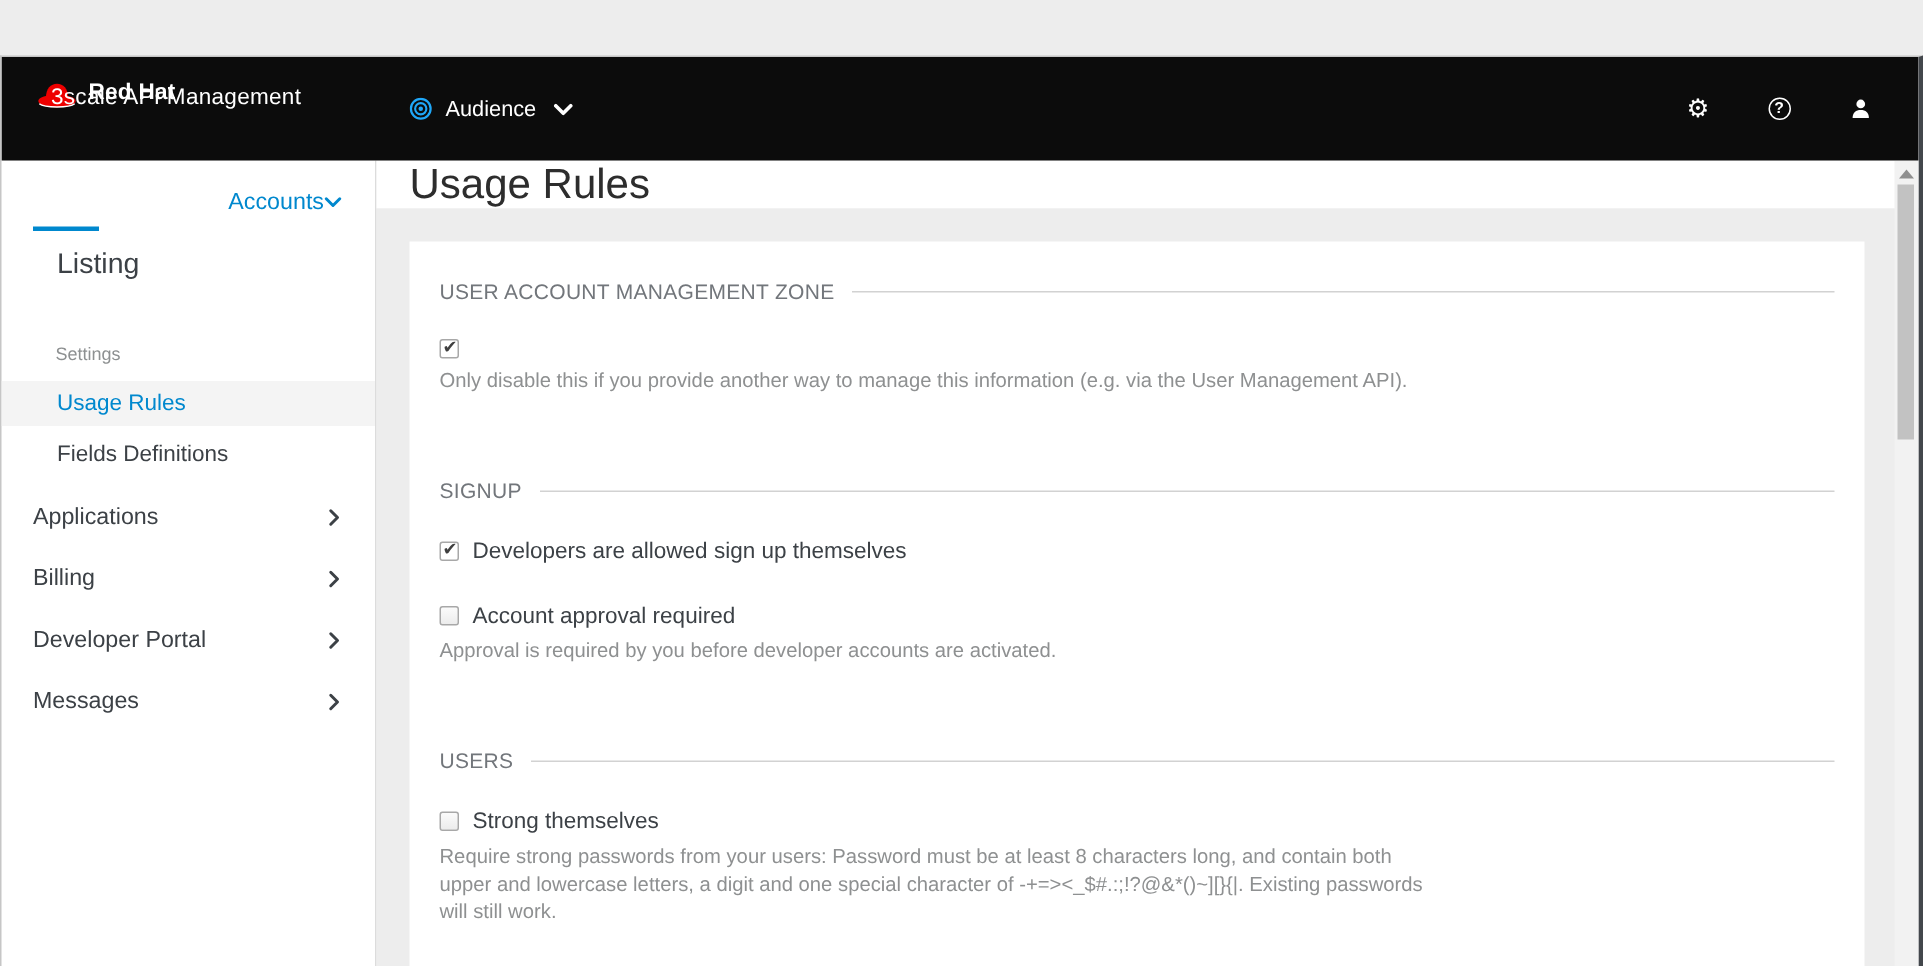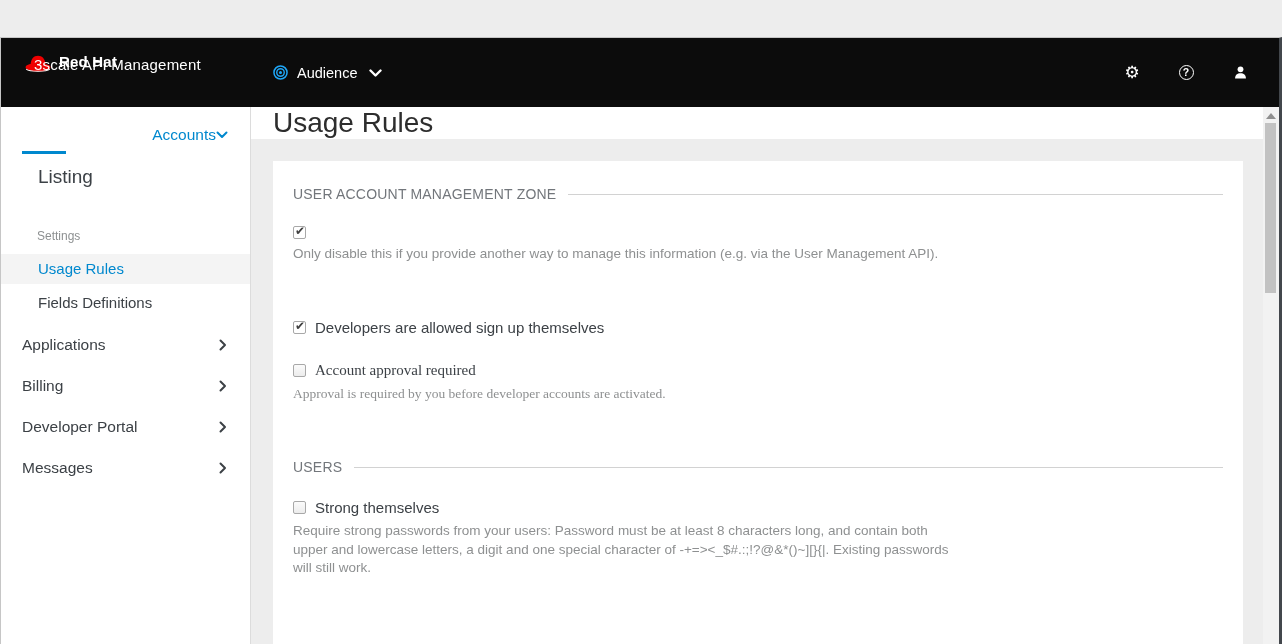--- a/index.html
+++ b/index.html
@@ -40,21 +40,21 @@
   .page-title { font-size:28px; font-weight:400; color:#2d2d2d; }
   .page-body { flex:1; background:#ededed; padding:22px 0 0 22px; }
   .card { background:#fff; width:970px; height:520px; padding:25px 20px; }
 
   .section { margin-top:56px; }
   .section:first-child { margin-top:0; }
   .section-heading { display:flex; align-items:center; color:#72767b; font-size:14px; letter-spacing:.2px; }
   .section-heading .rule { flex:1; height:1px; background:#d2d2d2; margin-left:12px; }
 
   .field { margin-top:24px; }
-  .field + .field { margin-top:26px;font-family:Liberation Serif, serif; }
+  .field + .field { margin-top:26px; }
   .field-row { display:flex; align-items:center; }
   .checkbox { width:13px; height:13px; border:1px solid #a8a8a8; border-radius:2px;
               background:linear-gradient(#fbfbfb,#ececec); margin-right:9px; position:relative; cursor:pointer; flex:0 0 auto; }
   .checkbox.checked { background:#fff; }
   .checkbox .tick { display:none; position:absolute; left:1px; top:-3px; font-size:12px; color:#3f3f3f; }
   .checkbox.checked .tick { display:block; }
   .field-label { font-size:15px; color:#3c4146; cursor:pointer; }
   .hint { margin-top:6px; color:#8e9091; font-size:13.5px; line-height:1.35; }
   .hint.wide { max-width:660px; }
 
@@ -176,20 +176,24 @@
               <div class="field-row">
                 <span class="checkbox checked">
                     <span class="tick">✔</span>
                   </span>
               </div>
               <div class="hint">Only disable this if you provide another way to manage this information (e.g. via the User Management API).</div>
             </div>
           </div>
 
           <div class="section">
+            <div class="section-heading">
+              <span>SIGNUP</span>
+              <span class="rule"></span>
+            </div>
             <div class="field">
               <div class="field-row">
                 <span class="checkbox checked">
                     <span class="tick">✔</span>
                   </span>
                 <span class="field-label">Developers are allowed sign up themselves</span>
               </div>
             </div>
             <div class="field">
               <div class="field-row">

